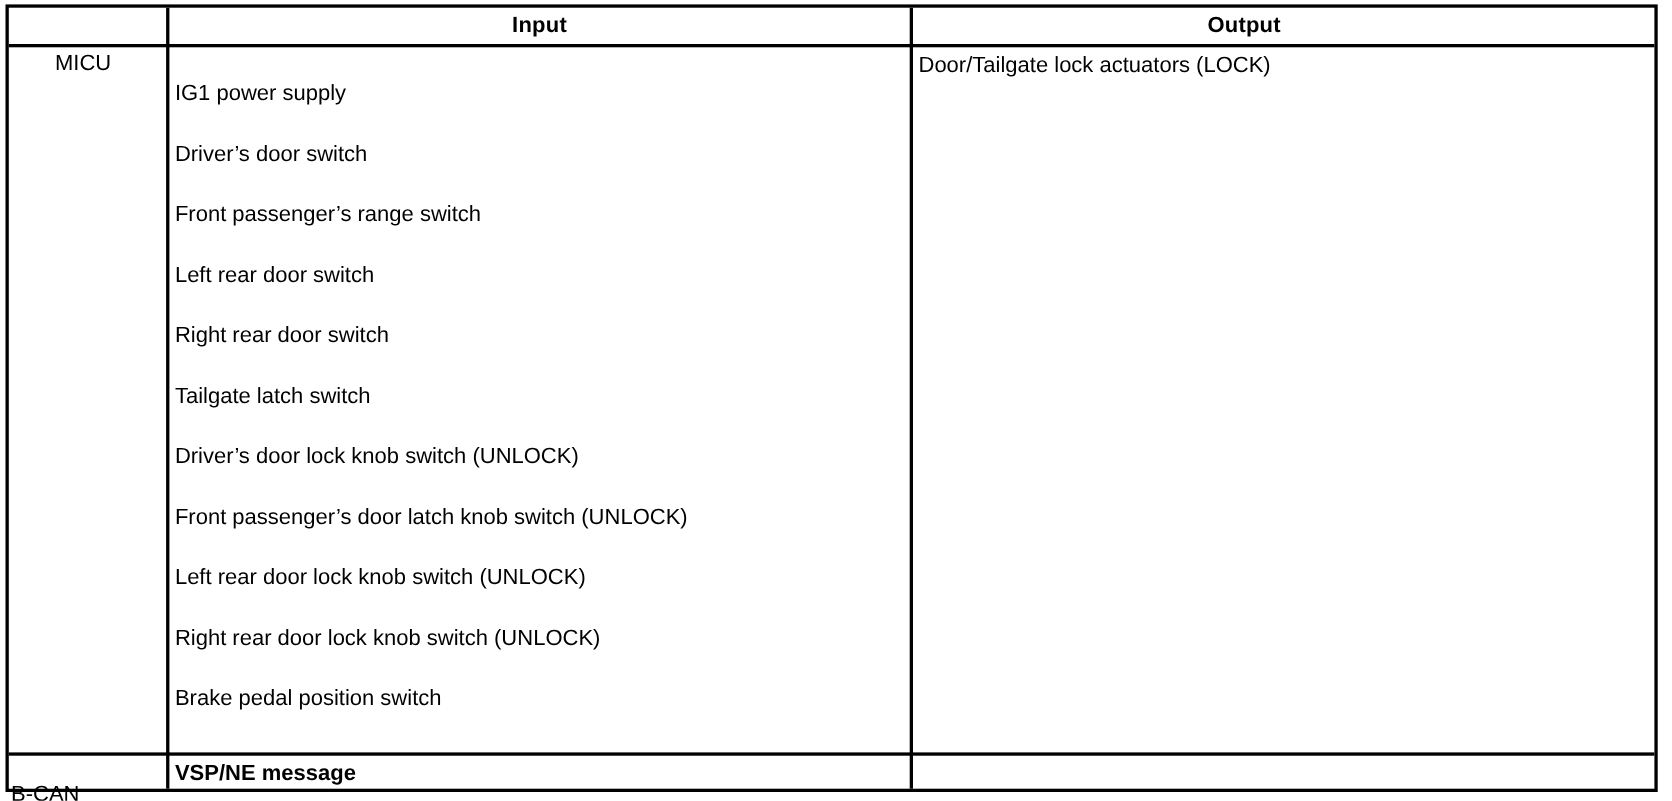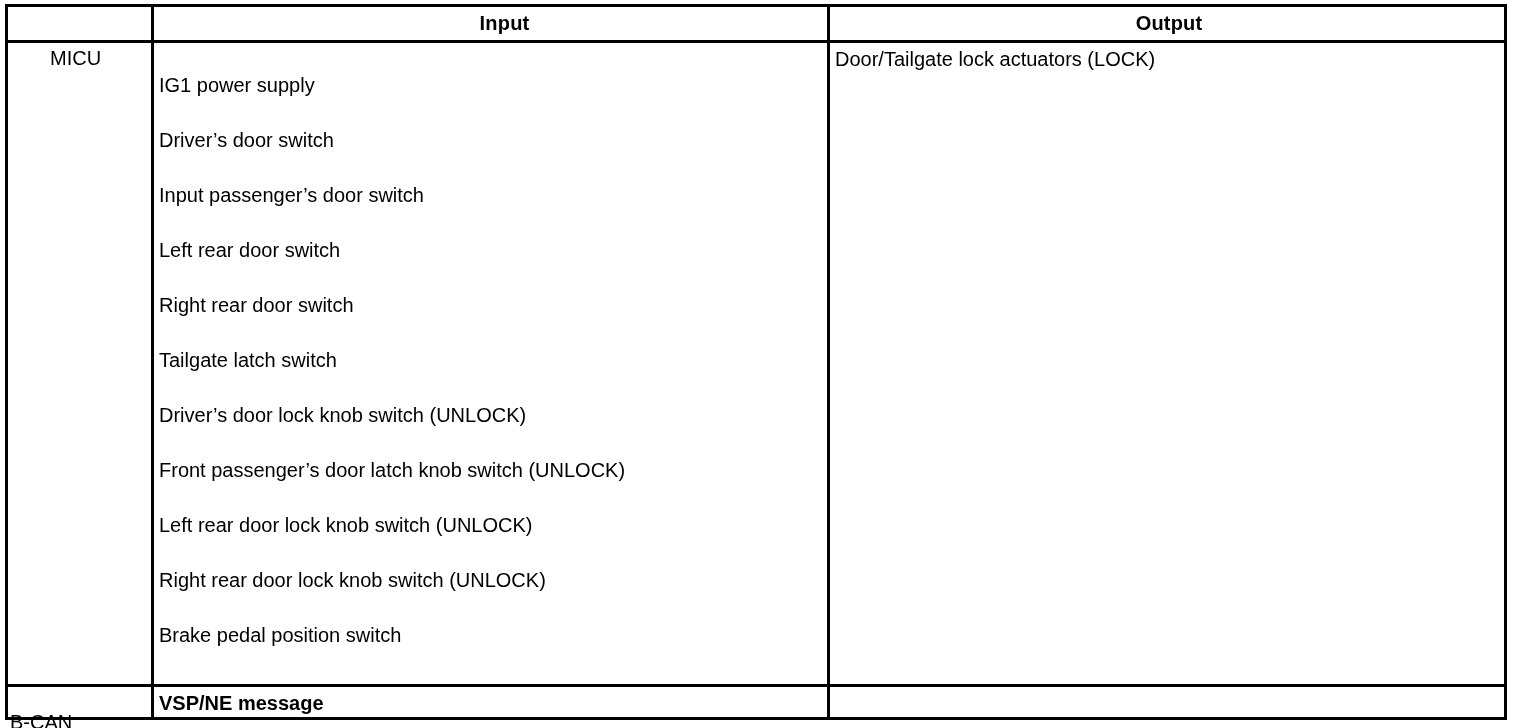--- a/index.html
+++ b/index.html
@@ -71,22 +71,22 @@
   .header-cell {
     position: absolute;
     top: 0;
     height: 33px;
     line-height: 33px;
     text-align: center;
     font-size: 20px;
     font-weight: bold;
     letter-spacing: 0.2px;
   }
-  .header-input  { left: 160px; width: 673px; }
-  .header-output { left: 824px; width: 674px; }
+  .header-input  { left: 146px; width: 673px; }
+  .header-output { left: 786px; width: 674px; }
 
   
   .cell-module {
     position: absolute;
     left: 0;
     width: 143px;
     font-size: 20px;
     line-height: 22px;
   }
   .cell-module-micu  { top: 40px; margin-left: 40px; }
@@ -150,21 +150,21 @@
     </div>
 
     <div class="cell-module cell-module-micu">
       <span>MICU</span>
     </div>
 
     <div class="cell-input cell-input-micu">
       <ul class="item-list">
         <li>IG1 power supply</li>
         <li>Driver’s door switch</li>
-        <li>Input passenger’s door switch</li>
+        <li>Front passenger’s range switch</li>
         <li>Left rear door switch</li>
         <li>Right rear door switch</li>
         <li>Tailgate latch switch</li>
         <li>Driver’s door lock knob switch (UNLOCK)</li>
         <li>Front passenger’s door latch knob switch (UNLOCK)</li>
         <li>Left rear door lock knob switch (UNLOCK)</li>
         <li>Right rear door lock knob switch (UNLOCK)</li>
         <li>Brake pedal position switch</li>
       </ul>
     </div>

